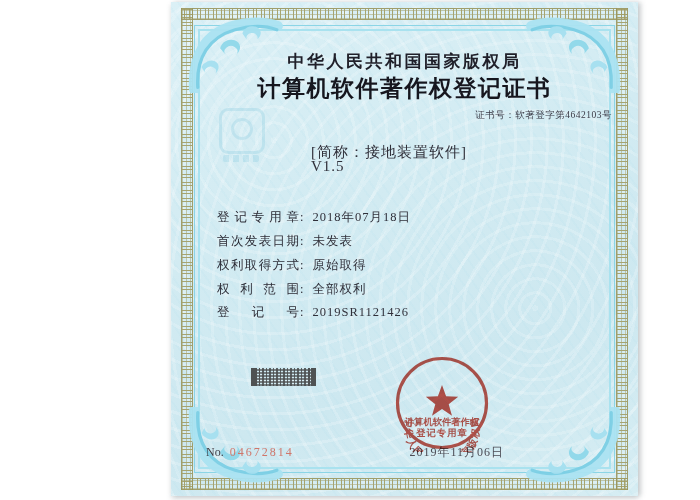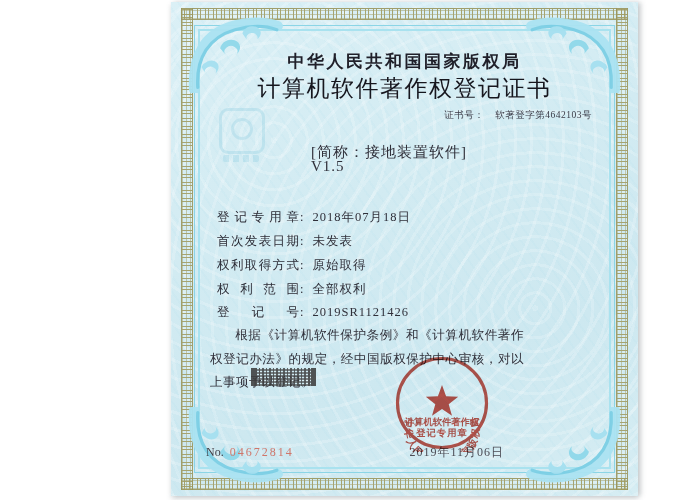--- a/index.html
+++ b/index.html
@@ -31,23 +31,23 @@
   
   .corner{position:absolute;width:96px;height:80px;opacity:.95;}
   .c-tl{left:16px;top:11px;}
   .c-tr{right:16px;top:11px;transform:scaleX(-1);}
   .c-bl{left:16px;bottom:9px;transform:scaleY(-1);}
   .c-br{right:16px;bottom:9px;transform:scale(-1,-1);}
   
   .authority{position:absolute;left:0;right:0;top:48px;text-align:center;
              font-size:17px;font-weight:bold;letter-spacing:2.5px;color:#20202a;}
   .cert-title{position:absolute;left:0;right:0;top:71px;text-align:center;
-             font-size:23px;font-weight:normal;letter-spacing:1.5px;color:#16161e;}
-  .certline{position:absolute;right:46px;top:107px;font-size:9.5px;color:#3a3a46;
-            display:flex;gap:11px;letter-spacing:.5px;}
+             font-size:23px;font-weight:bold;letter-spacing:1.5px;color:#16161e;}
+  .certline{position:absolute;right:26px;top:107px;font-size:9.5px;color:#3a3a46;
+            display:flex;letter-spacing:.5px;}
   .row{position:absolute;left:46px;font-size:12.5px;color:#30303a;white-space:nowrap;}
   .flabel{display:inline-block;width:82px;text-align:justify;text-align-last:justify;color:#2c2c36;}
   .colon{display:inline-block;margin-left:1px;margin-right:9px;}
   .fval{letter-spacing:1px;}
   .pos-r1{top:125px}.pos-sub1{top:141px;left:140px}.pos-sub2{top:156px;left:140px}
   .pos-r2{top:172px}.pos-r3{top:207px}.pos-r4{top:231px}.pos-r5{top:255px}.pos-r6{top:279px}.pos-r7{top:302px}
   .subline{position:absolute;font-size:15px;color:#30303a;letter-spacing:1px;white-space:nowrap;}
   .statement{position:absolute;left:39px;width:314px;top:322px;font-size:12.6px;line-height:23.5px;
              color:#30303a;text-indent:2em;text-align:justify;letter-spacing:.4px;}
   
@@ -146,21 +146,20 @@
     <div class="row pos-r6">
       <span class="flabel">权利范围</span><span class="colon">:</span><span class="fval">全部权利</span>
     </div>
     <div class="row pos-r5">
       <span class="flabel">权利取得方式</span><span class="colon">:</span><span class="fval">原始取得</span>
     </div>
     <div class="row pos-r7">
       <span class="flabel">登记号</span><span class="colon">:</span><span class="fval">2019SR1121426</span>
     </div>
 
-    <div class="statement">根据《计算机软件保护条例》和《计算机软件著作权登记办法》的规定，经中国版权保护中心审核，对以上事项予以登记。</div>
 
     <div class="barcode"></div>
 
     <div class="seal-date">2019年11月06日</div>
 
     <svg class="seal" viewBox="0 0 98 98">
       <g opacity="0.85">
         <circle cx="49" cy="49" r="44.5" fill="none" stroke="#c23a2e" stroke-width="3.2"></circle>
         <path id="sealArc" d="M 14.2 61.7 A 37 37 0 1 0 83.8 61.7" fill="none"></path>
         <text font-size="10" fill="#c23a2e" letter-spacing="1.6" font-weight="bold" font-family="Liberation Serif, DejaVu Serif, serif">

